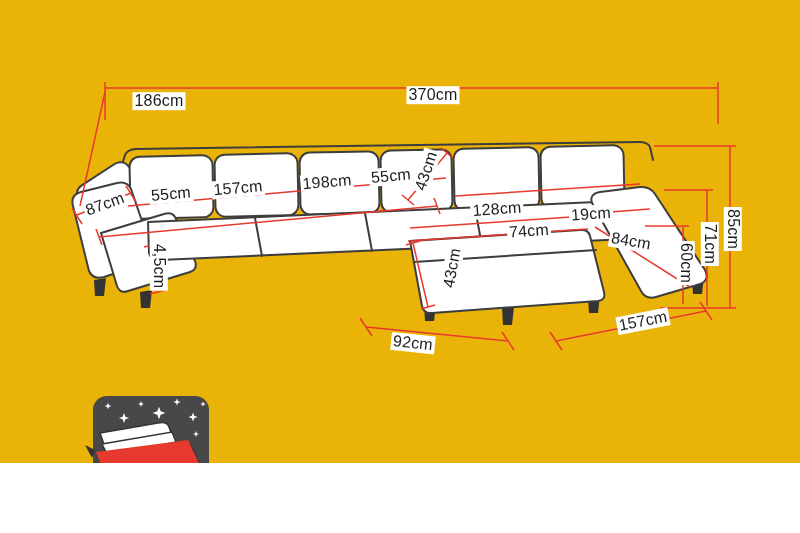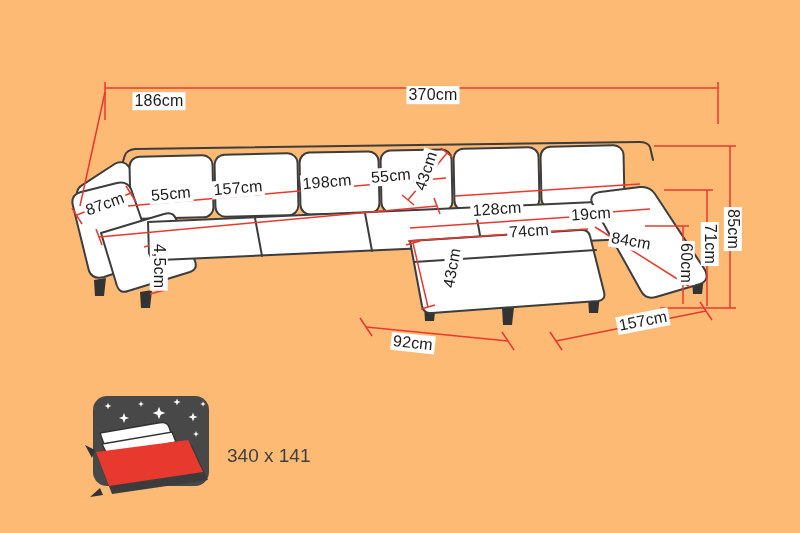--- a/index.html
+++ b/index.html
@@ -1,17 +1,17 @@
 <!DOCTYPE html>
 <html><head>
 <meta charset="utf-8">
 <style>
   html,body{margin:0;padding:0;background:#fff;}
   .stage{
-    position:relative;width:800px;height:533px;background:#fdba74;overflow:hidden;
+    position:relative;width:800px;height:463px;background:#eab308;overflow:hidden;
     font-family:"Liberation Sans", sans-serif;
   }
   .stage svg{position:absolute;left:0;top:0;}
   .dim{
     position:absolute;font-size:16px;color:#1d1d1d;white-space:nowrap;
     background:#fff;padding:0 2px;line-height:1.1;letter-spacing:.2px;
   }
   .bedsize{
     position:absolute;font-size:19px;color:#3f3f3f;font-weight:500;
     white-space:nowrap;
@@ -154,15 +154,14 @@
   <span class="dim" style="left:529px;top:231px;transform:translate(-50%,-50%) rotate(-4deg);">74cm</span>
   <span class="dim" style="left:631px;top:241px;transform:translate(-50%,-50%) rotate(10deg);">84cm</span>
   <span class="dim" style="left:452px;top:268px;transform:translate(-50%,-50%) rotate(-80deg);">43cm</span>
   <span class="dim" style="left:159px;top:266px;transform:translate(-50%,-50%) rotate(90deg);">4,5cm</span>
   <span class="dim" style="left:686px;top:263px;transform:translate(-50%,-50%) rotate(90deg);">60cm</span>
   <span class="dim" style="left:710px;top:244px;transform:translate(-50%,-50%) rotate(90deg);">71cm</span>
   <span class="dim" style="left:733px;top:229px;transform:translate(-50%,-50%) rotate(90deg);">85cm</span>
   <span class="dim" style="left:413px;top:343px;transform:translate(-50%,-50%) rotate(6deg);">92cm</span>
   <span class="dim" style="left:643px;top:321px;transform:translate(-50%,-50%) rotate(-11deg);">157cm</span>
 
-  <span class="bedsize" style="left:227px;top:456px;transform:translate(0,-50%);">340 x 141</span>
 
 </div>
 
 </body></html>

